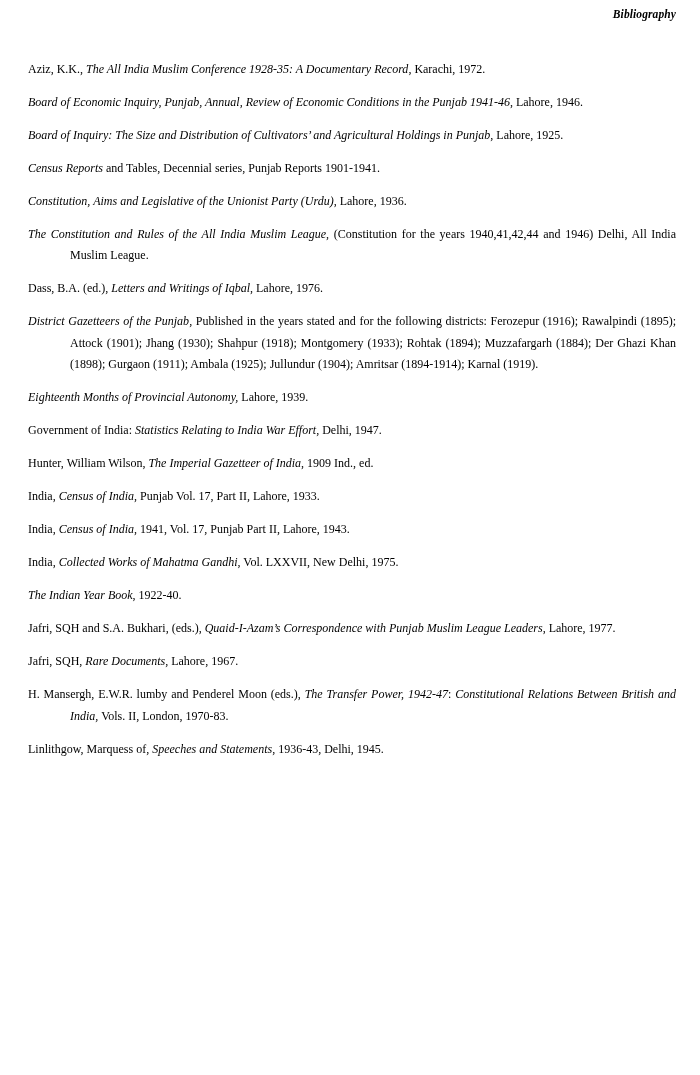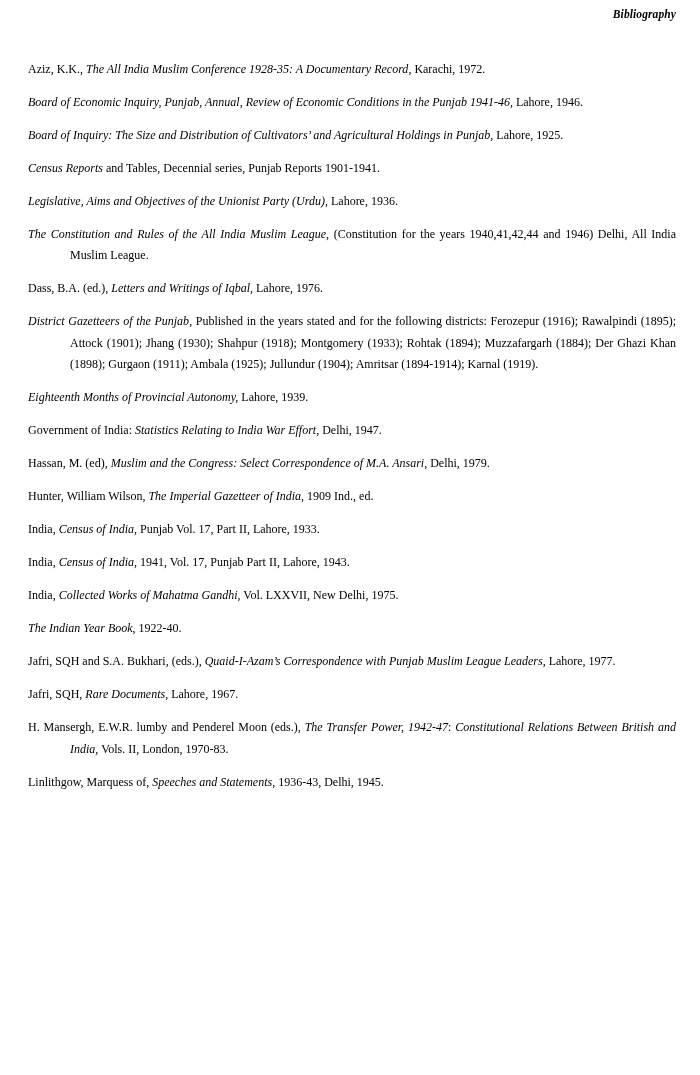--- a/index.html
+++ b/index.html
@@ -68,27 +68,26 @@
 
 <div class="page">
 
   <div class="running-head">Bibliography</div>
 
   <div class="body-col">
       <p class="entry"><span>Aziz, K.K., </span><i>The All India Muslim Conference 1928-35: A Documentary Record</i><span>, Karachi, 1972.</span></p>
       <p class="entry"><i>Board of Economic Inquiry, Punjab, Annual, Review of Economic Conditions in the Punjab 1941-46</i><span>, Lahore, 1946.</span></p>
       <p class="entry"><i>Board of Inquiry: The Size and Distribution of Cultivators’ and Agricultural Holdings in Punjab</i><span>, Lahore, 1925.</span></p>
       <p class="entry"><i>Census Reports</i><span> and Tables, Decennial series, Punjab Reports 1901-1941.</span></p>
-      <p class="entry"><i>Legislative, Aims and Objectives of the Unionist Party (Urdu)</i><span>, Lahore, 1936.</span></p>
+      <p class="entry"><i>Constitution, Aims and Legislative of the Unionist Party (Urdu)</i><span>, Lahore, 1936.</span></p>
       <p class="entry"><i>The Constitution and Rules of the All India Muslim League,</i><span> (Constitution for the years 1940,41,42,44 and 1946) Delhi, All India Muslim League.</span></p>
       <p class="entry"><span>Dass, B.A. (ed.), </span><i>Letters and Writings of Iqbal</i><span>, Lahore, 1976.</span></p>
       <p class="entry"><i>District Gazetteers of the Punjab</i><span>, Published in the years stated and for the following districts: Ferozepur (1916); Rawalpindi (1895); Attock (1901); Jhang (1930); Shahpur (1918); Montgomery (1933); Rohtak (1894); Muzzafargarh (1884); Der Ghazi Khan (1898); Gurgaon (1911); Ambala (1925); Jullundur (1904); Amritsar (1894-1914); Karnal (1919).</span></p>
       <p class="entry"><i>Eighteenth Months of Provincial Autonomy,</i><span> Lahore, 1939.</span></p>
       <p class="entry"><span>Government of India: </span><i>Statistics Relating to India War Effort</i><span>, Delhi, 1947.</span></p>
-      <p class="entry"><span>Hassan, M. (ed), </span><i>Muslim and the Congress: Select Correspondence of M.A. Ansari</i><span>, Delhi, 1979.</span></p>
       <p class="entry"><span>Hunter, William Wilson, </span><i>The Imperial Gazetteer of India</i><span>, 1909 Ind., ed.</span></p>
       <p class="entry"><span>India, </span><i>Census of India</i><span>, Punjab Vol. 17, Part II, Lahore, 1933.</span></p>
       <p class="entry"><span>India, </span><i>Census of India</i><span>, 1941, Vol. 17, Punjab Part II, Lahore, 1943.</span></p>
       <p class="entry"><span>India, </span><i>Collected Works of Mahatma Gandhi</i><span>, Vol. LXXVII, New Delhi, 1975.</span></p>
       <p class="entry"><i>The Indian Year Book</i><span>, 1922-40.</span></p>
       <p class="entry"><span>Jafri, SQH and S.A. Bukhari, (eds.), </span><i>Quaid-I-Azam’s Correspondence with Punjab Muslim League Leaders</i><span>, Lahore, 1977.</span></p>
       <p class="entry"><span>Jafri, SQH, </span><i>Rare Documents</i><span>, Lahore, 1967.</span></p>
       <p class="entry"><span>H. Mansergh, E.W.R. lumby and Penderel Moon (eds.), </span><i>The Transfer Power, 1942-47</i><span>: </span><i>Constitutional Relations Between British and India,</i><span> Vols. II, London, 1970-83.</span></p>
       <p class="entry"><span>Linlithgow, Marquess of, </span><i>Speeches and Statements</i><span>, 1936-43, Delhi, 1945.</span></p>
     </div>

